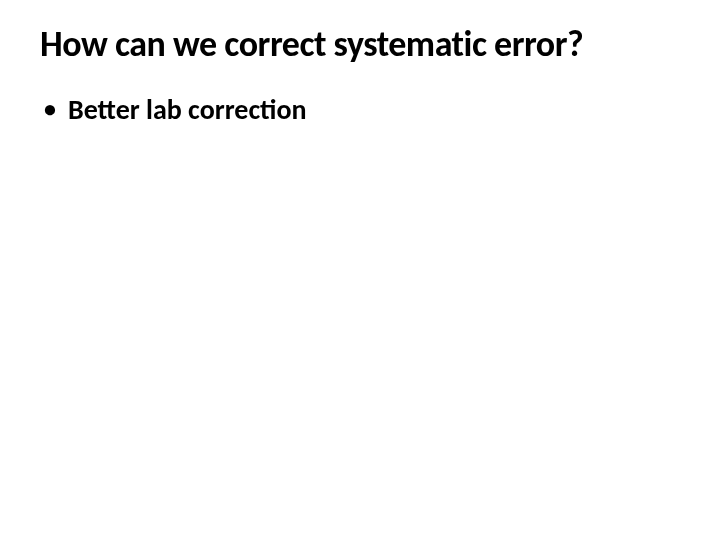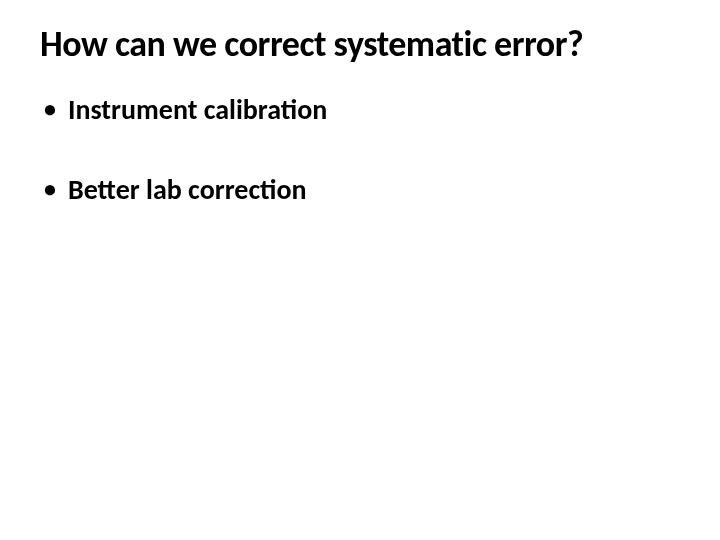--- a/index.html
+++ b/index.html
@@ -48,19 +48,16 @@
   }
 </style>
 </head>
 <body>
 
 <div class="slide">
   <div class="title">How can we correct systematic error?</div>
 
   <ul class="body">
     <li>
-      <span>Instrument calibration</span>
-    </li>
-    <li>
       <span>Better lab correction</span>
     </li>
   </ul>
 </div>
 
 </body></html>

